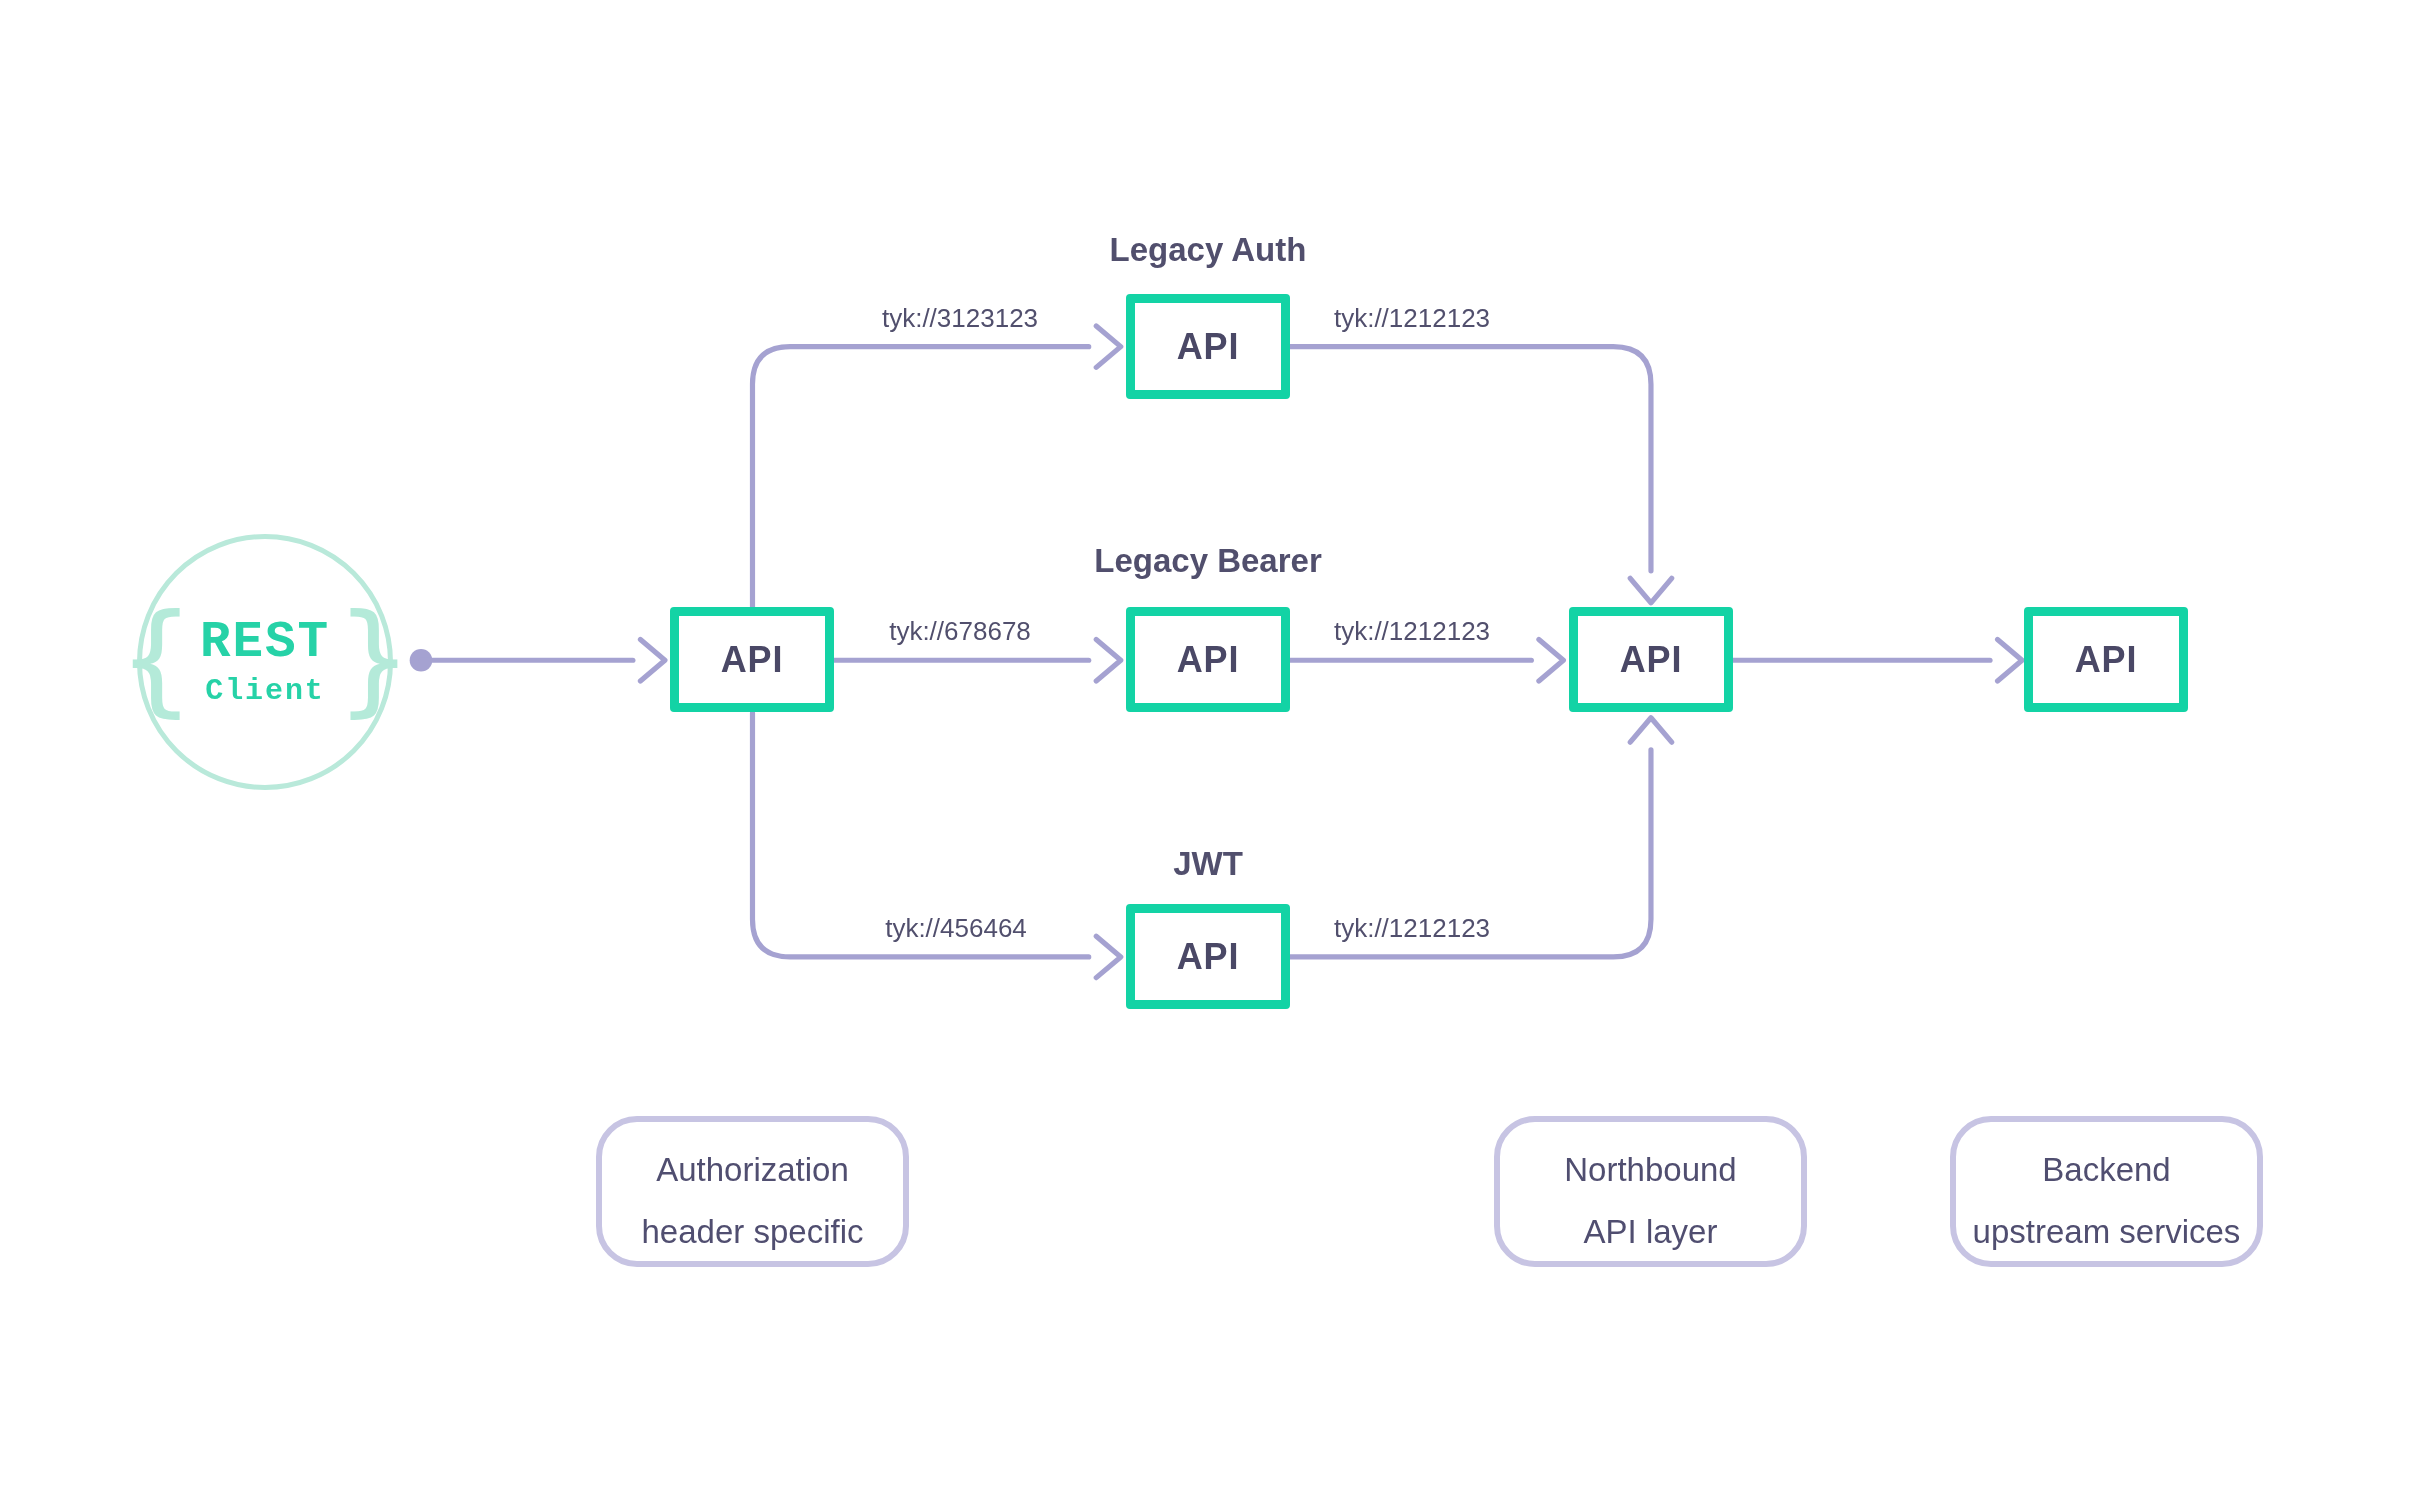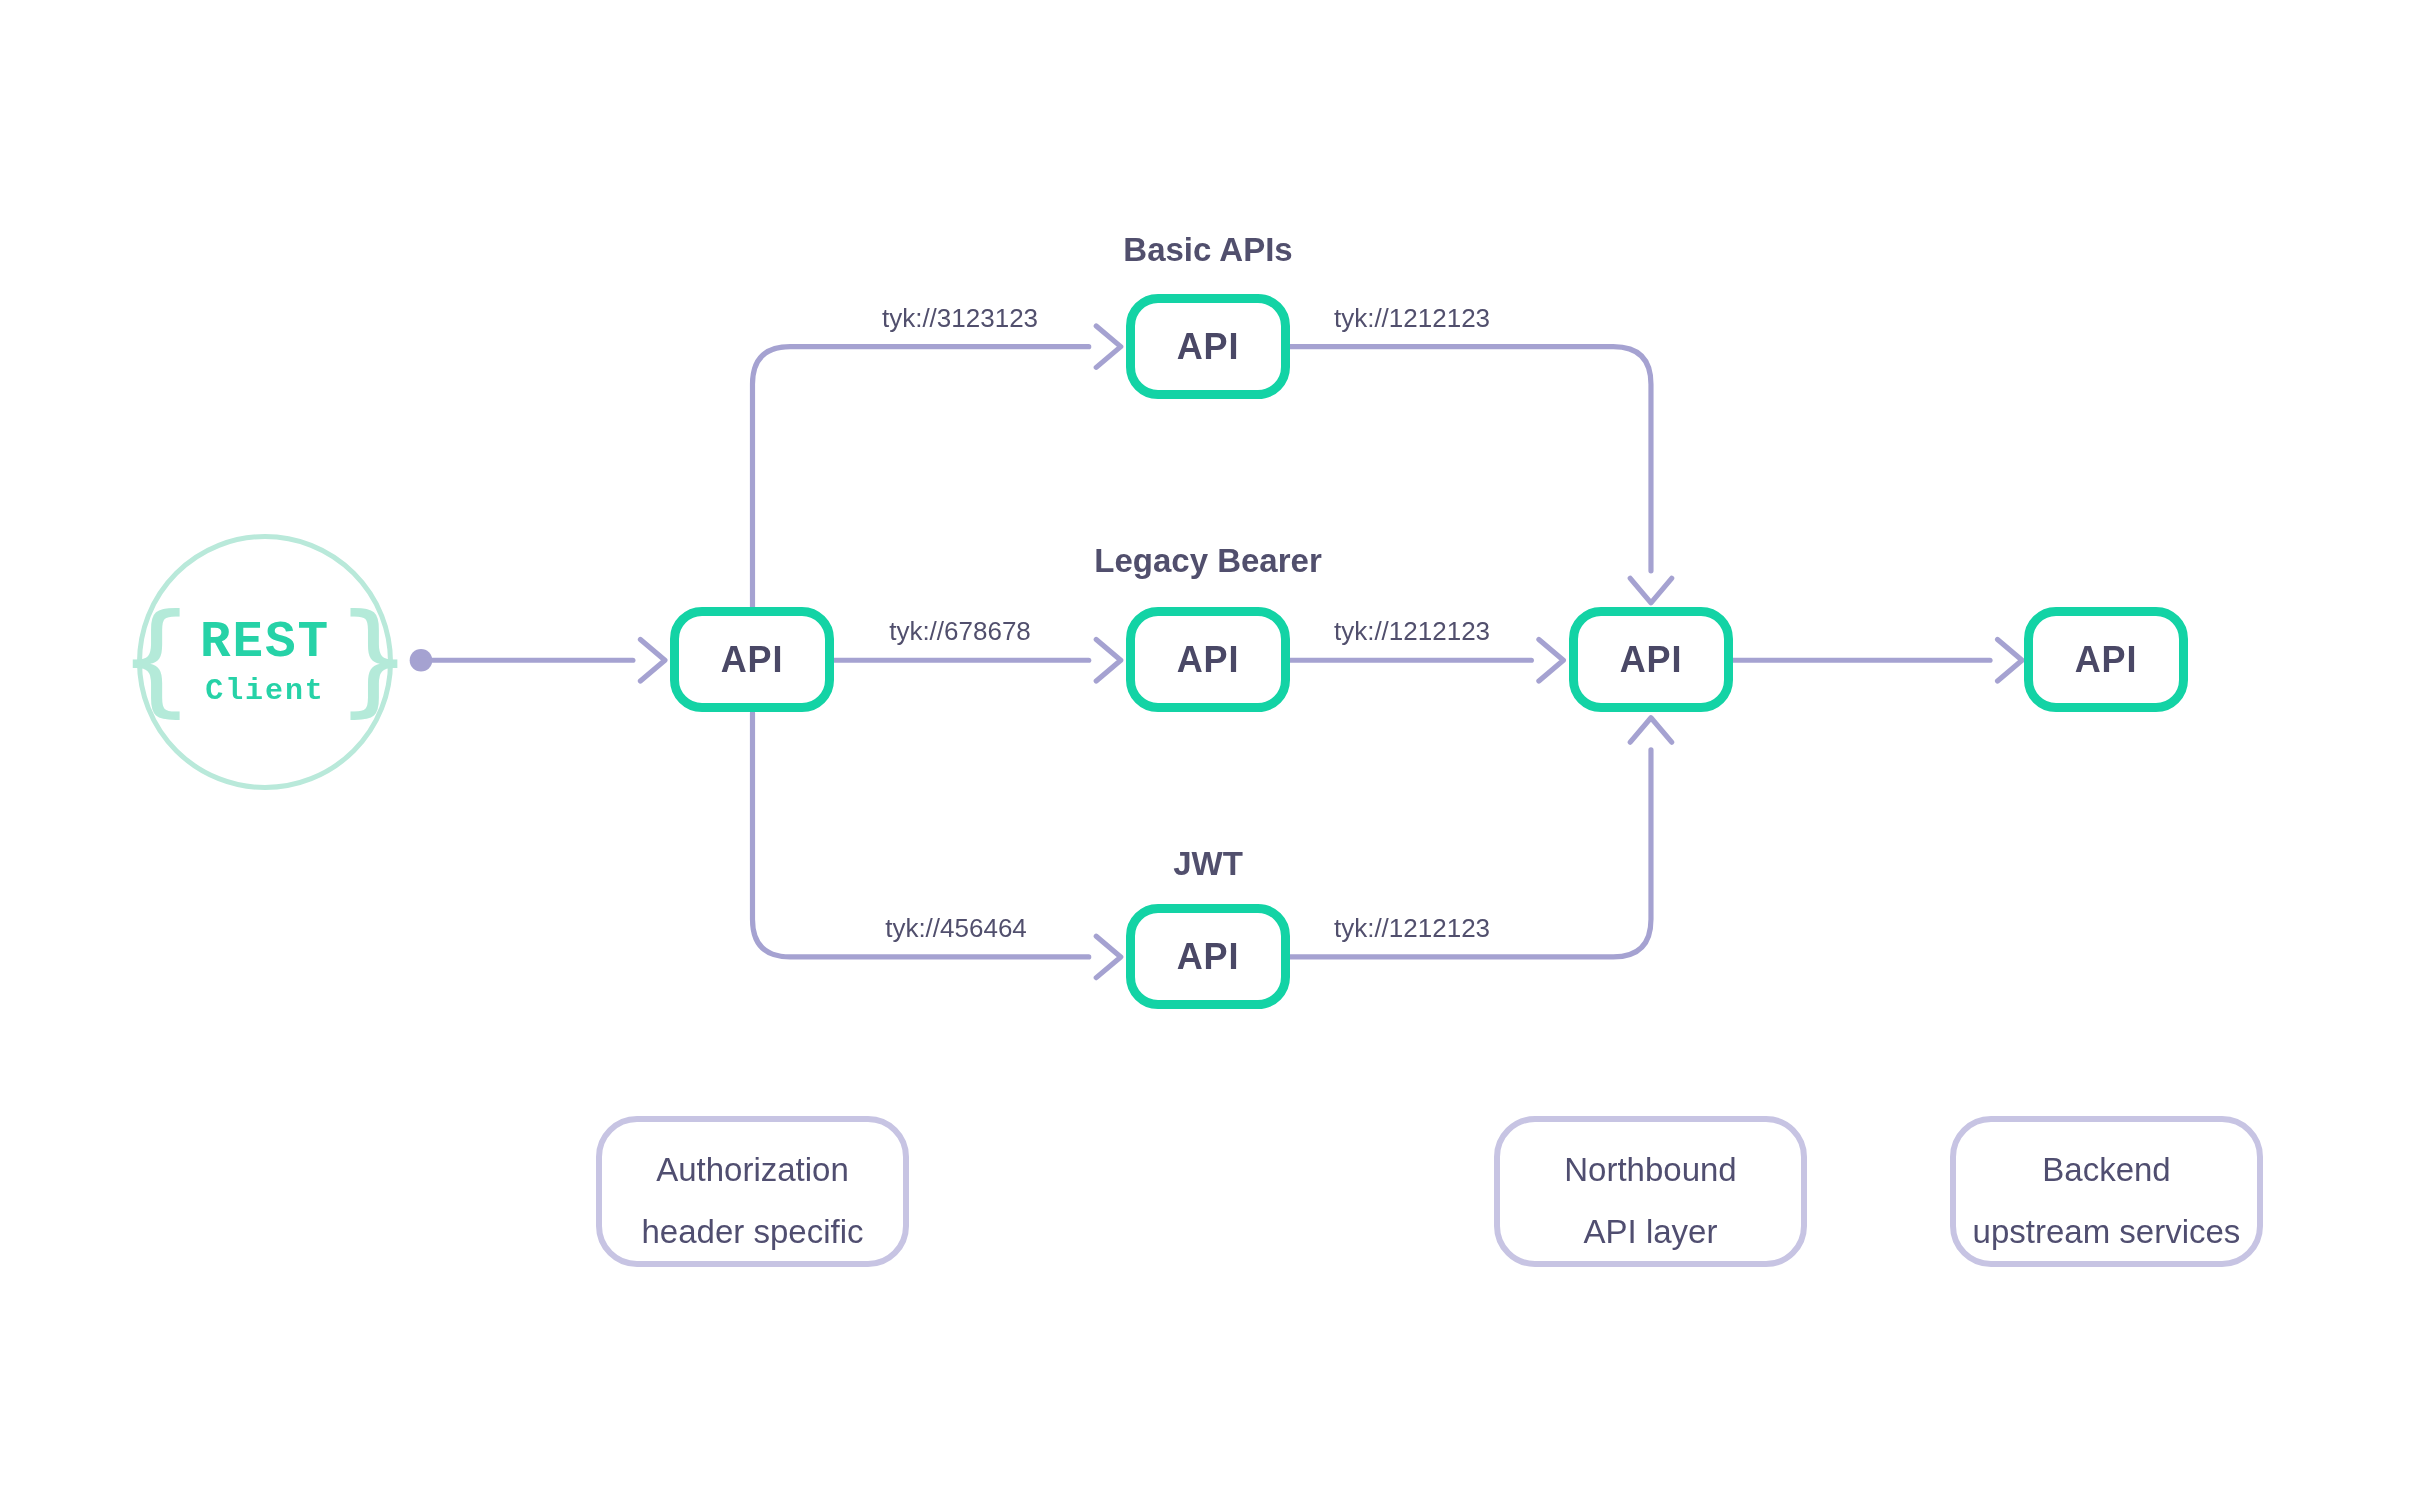--- a/index.html
+++ b/index.html
@@ -36,21 +36,21 @@
     color:var(--client-text);letter-spacing:1.9px;line-height:1.05;
   }
   .client-line2{
     font-family:"Liberation Mono",monospace;font-weight:700;font-size:30px;
     color:var(--client-text);letter-spacing:1.9px;margin-top:3.8px;
   }
 
   
   .node{
     position:absolute;width:164px;height:105px;box-sizing:border-box;
-    border:9.4px solid var(--teal);border-radius:32px;background:#fff;
+    border:9.4px solid var(--teal);border-radius:4px;background:#fff;
     display:flex;align-items:center;justify-content:center;
   }
   .node-label{
     font-size:36px;font-weight:600;color:var(--ink);letter-spacing:0.9px;
   }
 
   
   .row-title{
     position:absolute;transform:translate(-50%,-50%);
     font-size:33px;font-weight:700;color:var(--label-ink);white-space:nowrap;
@@ -111,21 +111,21 @@
     <div class="client-inner">
       <span class="brace">{</span>
       <span class="client-text">
         <span class="client-line1">REST</span>
         <span class="client-line2">Client</span>
       </span>
       <span class="brace">}</span>
     </div>
   </div>
 
-  <div class="row-title" style="left:1208px;top:250px">Basic APIs</div>
+  <div class="row-title" style="left:1208px;top:250px">Legacy Auth</div>
   <div class="row-title" style="left:1208px;top:561px">Legacy Bearer</div>
   <div class="row-title" style="left:1208px;top:864px">JWT</div>
 
   <div class="node" style="left:670px;top:607px">
     <span class="node-label">API</span>
   </div>
   <div class="node" style="left:1126px;top:294px">
     <span class="node-label">API</span>
   </div>
   <div class="node" style="left:1126px;top:607px">

